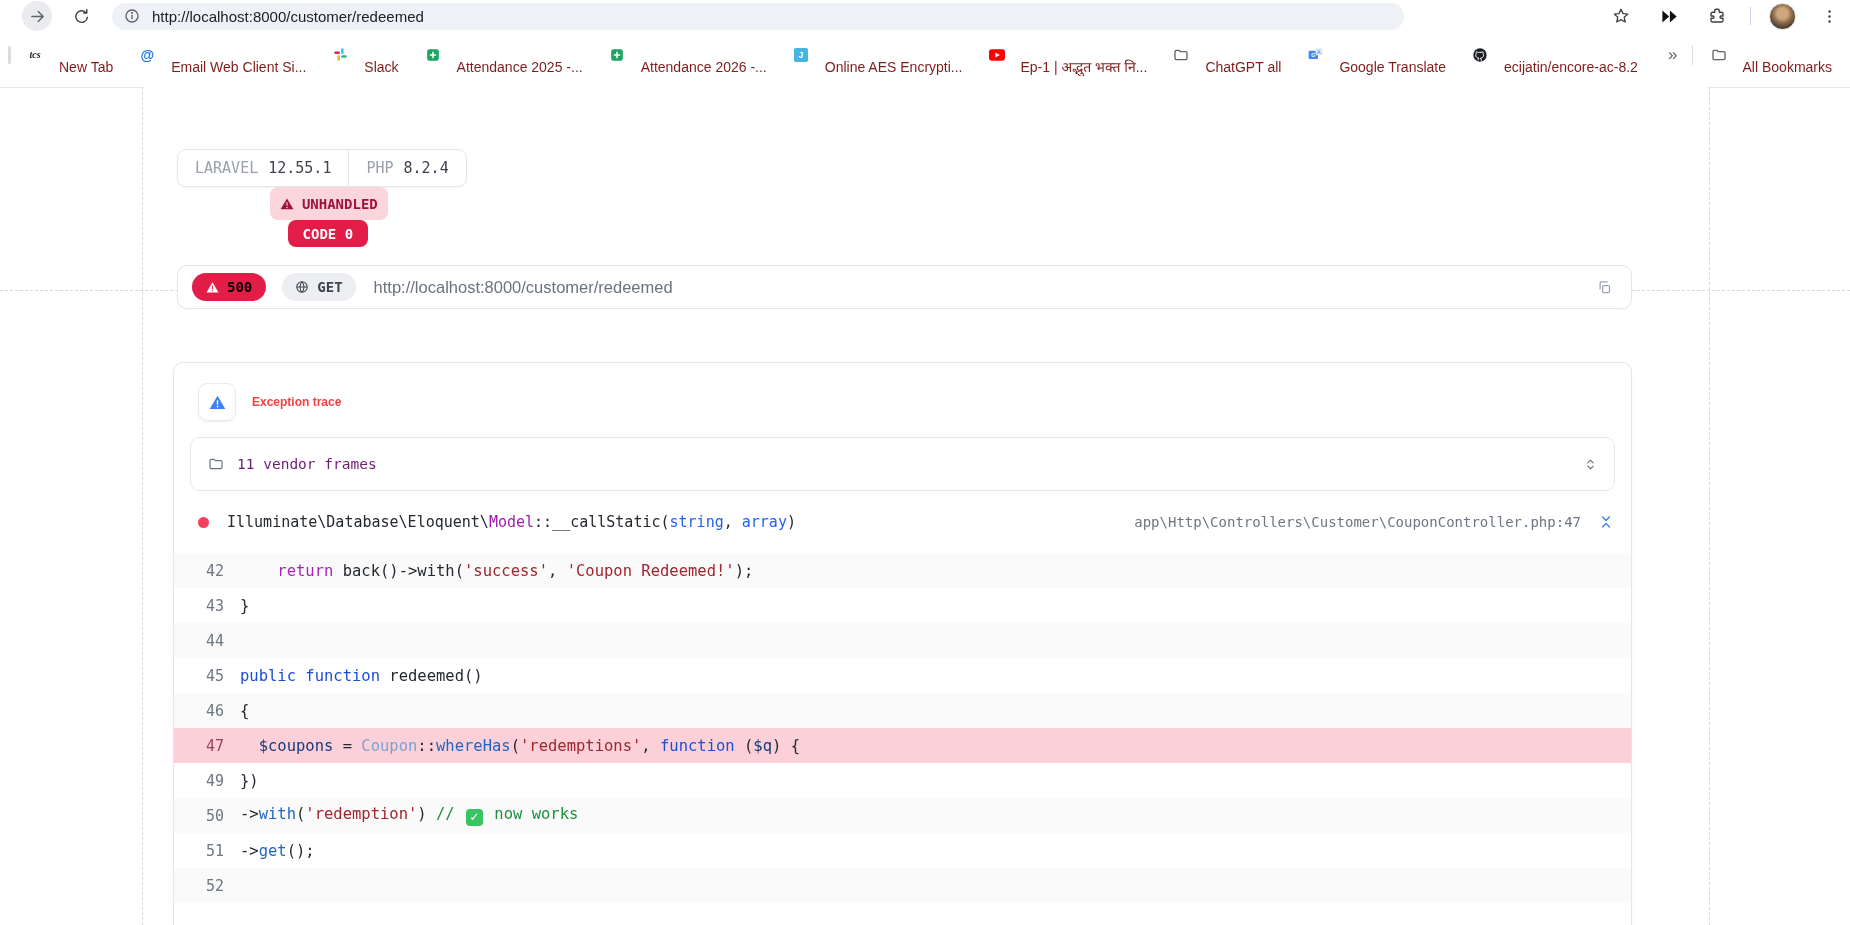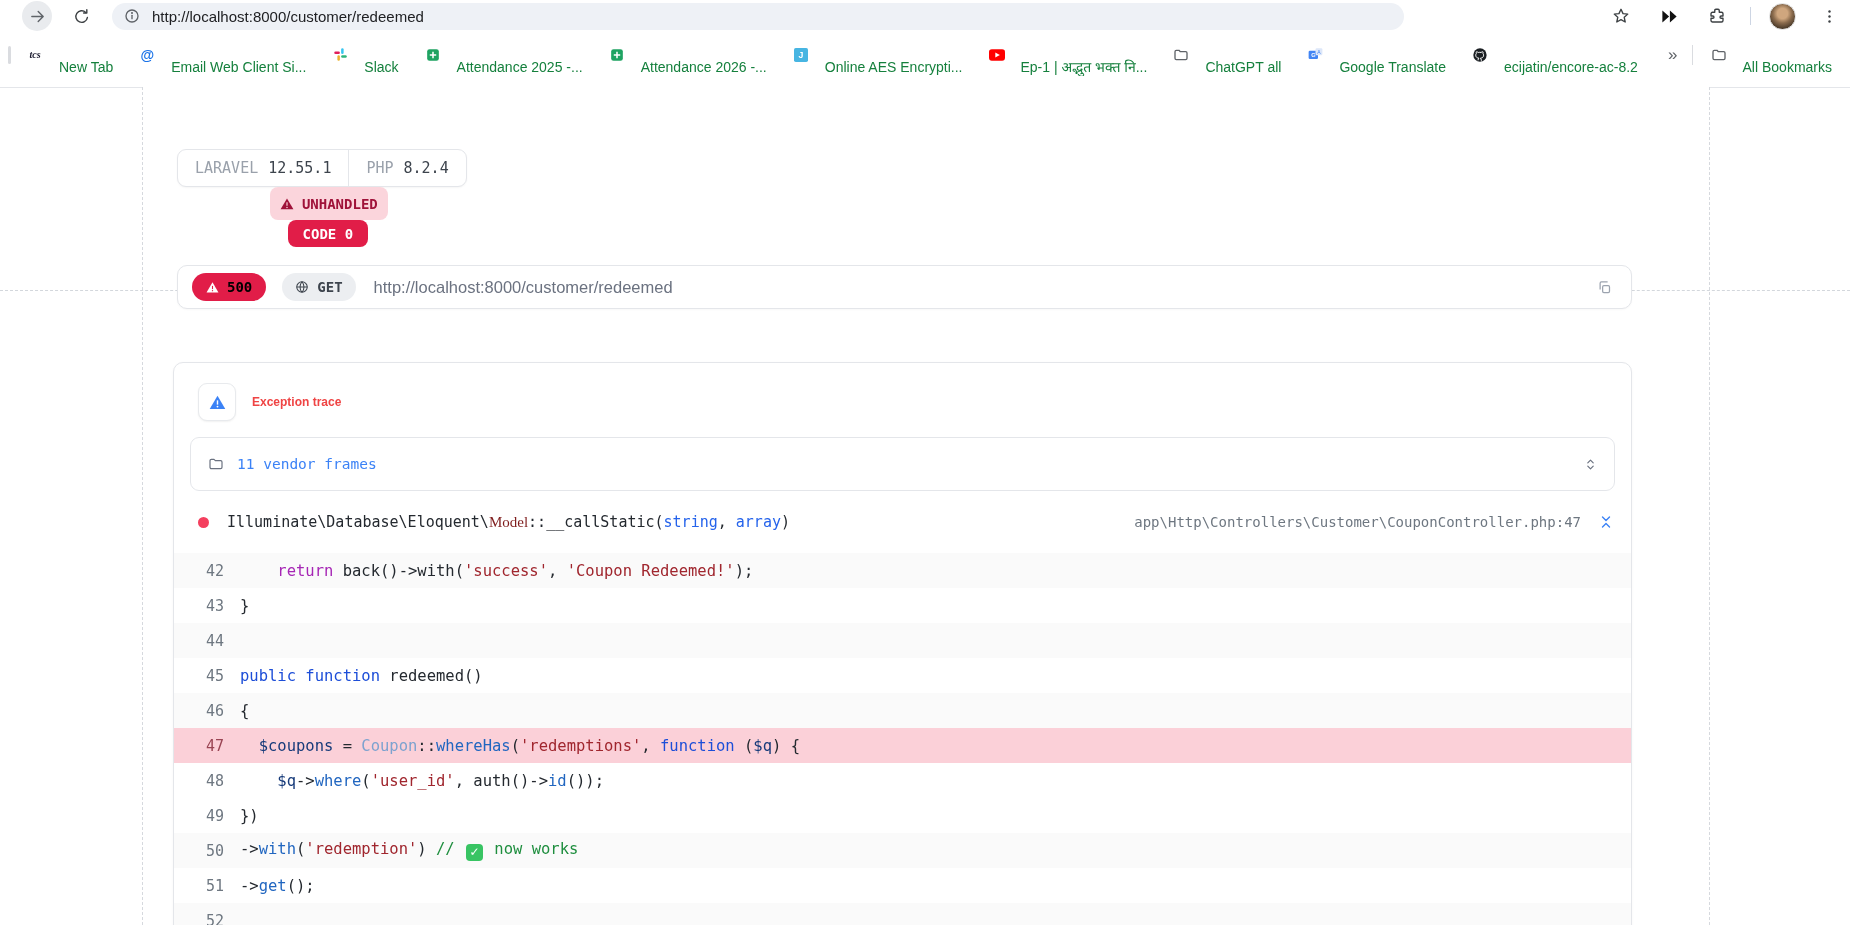--- a/index.html
+++ b/index.html
@@ -14,21 +14,21 @@
   .url-text{margin-left:12px;font-size:15px;color:#202124;white-space:nowrap;}
   .tb-right{display:flex;align-items:center;margin-left:auto;padding-right:6px;gap:18px;}
   .tb-sep{width:1px;height:18px;background:#cdd5e3;}
   .avatar{width:27px;height:27px;border-radius:50%;background:radial-gradient(circle at 50% 38%,#cfa67e 26%,#8a6b4d 48%,#52402e 72%,#33281d 100%);border:1px solid #e0e0e0;box-sizing:border-box;}
   
   .bookmarks{position:absolute;top:32px;left:0;width:1850px;height:45px;background:#fff;display:flex;align-items:center;}
   .bm-edge{width:3px;height:18px;background:#dadce0;border-radius:2px;margin-left:8px;flex:none;}
   .bm-list{display:flex;align-items:center;margin-left:16px;min-width:0;overflow:hidden;}
   .bm{display:flex;align-items:center;gap:16px;margin-right:26px;white-space:nowrap;flex:none;}
   .bm-ic{width:16px;height:16px;display:flex;align-items:center;justify-content:center;flex:none;}
-  .bm-label{font-size:14px;color:#15803d;margin-top:24px;}
+  .bm-label{font-size:14px;color:#7f1d1d;margin-top:24px;}
   .bm-right{margin-left:auto;display:flex;align-items:center;padding-right:8px;flex:none;}
   .bm-overflow{font-size:17px;color:#5f6368;padding:0 14px;}
   .bm-sep{width:1px;height:20px;background:#dadce0;margin-right:18px;}
   
   .page{position:absolute;top:77px;left:0;width:1850px;height:848px;background:#fff;overflow:hidden;}
   .vline{position:absolute;top:10px;bottom:0;width:0;border-left:1px dashed #d6d9de;}
   .vline-l{left:142px;} .vline-r{left:1709px;}
   .hseg{position:absolute;top:10px;height:0;border-top:1px solid #e4e6ea;}
   .hseg-l{left:0;width:142px;} .hseg-r{left:1709px;width:141px;}
   .hdash{position:absolute;top:213px;left:0;width:1850px;border-top:1px dashed #d3d7dc;}
@@ -44,41 +44,41 @@
   .req-bar{position:absolute;left:177px;top:188px;width:1455px;height:44px;background:#fff;border:1px solid #e4e6ea;border-radius:10px;display:flex;align-items:center;padding:0 14px;box-sizing:border-box;box-shadow:0 1px 2px rgba(0,0,0,.03);}
   .pill-500{background:var(--accent-red,#e11d48);color:#000000;border-radius:999px;height:28px;display:flex;align-items:center;gap:8px;padding:0 14px;font-family:"DejaVu Sans Mono",monospace;font-size:14px;font-weight:bold;}
   .pill-get{background:#eceef1;color:#3d444d;border-radius:999px;height:28px;display:flex;align-items:center;gap:8px;padding:0 13px;font-family:"DejaVu Sans Mono",monospace;font-size:14px;font-weight:bold;margin-left:16px;}
   .req-url{margin-left:18px;color:#6b7280;font-size:16.5px;}
   .copy-btn{margin-left:auto;width:26px;height:26px;display:flex;align-items:center;justify-content:center;border-radius:5px;}
   
   .card{position:absolute;left:173px;top:285px;width:1459px;height:660px;background:#fff;border:1px solid #e4e6ea;border-radius:10px;box-sizing:border-box;box-shadow:0 1px 3px rgba(0,0,0,.04);overflow:hidden;}
   .card-head{display:flex;align-items:center;gap:16px;padding:20px 24px 14px;}
   .head-icon{width:36px;height:36px;border-radius:9px;border:1px solid #e8eaed;display:flex;align-items:center;justify-content:center;box-shadow:0 1px 2px rgba(0,0,0,.06);background:#fff;}
   .head-title{font-size:12px;font-weight:700;color:#ef4444;}
-  .vendor{margin:2px 16px 0;height:54px;border:1px solid #e4e6ea;border-radius:9px;display:flex;align-items:center;gap:13px;padding:0 17px;font-family:"DejaVu Sans Mono",monospace;font-size:14.5px;color:#3b82f6;box-sizing:border-box;}
+  .vendor{margin:2px 16px 0;height:54px;border:1px solid #e4e6ea;border-radius:9px;display:flex;align-items:center;gap:13px;padding:0 17px;font-family:"DejaVu Sans Mono",monospace;font-size:14.5px;color:#701a75;box-sizing:border-box;}
   .vendor-caret{margin-left:auto;}
   .frame-row{display:flex;align-items:center;padding:0 18px 0 24px;height:62px;}
   .frame-dot{width:11px;height:11px;border-radius:50%;background:#f43f5e;margin-right:18px;flex:none;}
   .frame-sig{font-family:"DejaVu Sans Mono",monospace;font-size:15px;white-space:pre;}
   .frame-file{margin-left:auto;font-family:"DejaVu Sans Mono",monospace;font-size:14px;color:#6e7781;margin-right:18px;white-space:nowrap;}
   .code-row{display:flex;align-items:center;height:35px;}
   .code-row.alt{background:#fafafa;}
   .code-row.hl{background:var(--highlight-row,#fbd0d8);}
   .ln{width:38px;margin-left:12px;text-align:right;font-family:"DejaVu Sans Mono",monospace;font-size:15px;color:#6e7781;flex:none;}
   .hl .ln{color:#9a4554;}
   .code-text{margin-left:16px;font-family:"DejaVu Sans Mono",monospace;font-size:15.5px;white-space:pre;}
   
   .tk-pln{color:#24292f;}
   .tk-kw-purple{color:#a626b5;}
   .tk-kw-blue{color:#1d4ed8;}
   .tk-fn{color:#2166c0;}
   .tk-type{color:#2563eb;}
   .tk-var{color:#173b7a;}
   .tk-cls{color:#7da2cf;}
-  .tk-cls-muted{color:#7f1d1d;font-family:Liberation Serif, serif;}
+  .tk-cls-muted{color:#a21caf;}
   .tk-str{color:#a0262e;}
   .tk-cmt{color:#1e8e3e;}
   .tk-emoji{display:inline-flex;align-items:center;justify-content:center;width:17px;height:17px;background:#38c463;border-radius:4px;color:#fff;font-size:12px;font-weight:bold;vertical-align:-2px;margin:0 2px;font-family:"DejaVu Sans",sans-serif;}
 </style>
 </head>
 <body>
 
 <div class="toolbar">
   <div class="tb-btn tb-fwd">
     <span>
@@ -357,24 +357,20 @@
         </div>
         <div class="code-row alt">
           <span class="ln">46</span>
           <span class="code-text"><span class="tk-pln">{</span></span>
         </div>
         <div class="code-row hl">
           <span class="ln">47</span>
           <span class="code-text"><span class="tk-pln">  </span><span class="tk-var">$coupons</span><span class="tk-pln"> = </span><span class="tk-cls">Coupon</span><span class="tk-pln">::</span><span class="tk-fn">whereHas</span><span class="tk-pln">(</span><span class="tk-str">'redemptions'</span><span class="tk-pln">, </span><span class="tk-kw-blue">function</span><span class="tk-pln"> (</span><span class="tk-var">$q</span><span class="tk-pln">) {</span></span>
         </div>
         <div class="code-row">
-          <span class="ln">48</span>
-          <span class="code-text"><span class="tk-pln">    </span><span class="tk-var">$q</span><span class="tk-pln">-&gt;</span><span class="tk-fn">where</span><span class="tk-pln">(</span><span class="tk-str">'user_id'</span><span class="tk-pln">, auth()-&gt;</span><span class="tk-fn">id</span><span class="tk-pln">());</span></span>
-        </div>
-        <div class="code-row">
           <span class="ln">49</span>
           <span class="code-text"><span class="tk-pln">})</span></span>
         </div>
         <div class="code-row alt">
           <span class="ln">50</span>
           <span class="code-text"><span class="tk-pln">-&gt;</span><span class="tk-fn">with</span><span class="tk-pln">(</span><span class="tk-str">'redemption'</span><span class="tk-pln">) </span><span class="tk-cmt">// </span><span class="tk-emoji">✓</span><span class="tk-cmt"> now works</span></span>
         </div>
         <div class="code-row">
           <span class="ln">51</span>
           <span class="code-text"><span class="tk-pln">-&gt;</span><span class="tk-fn">get</span><span class="tk-pln">();</span></span>

